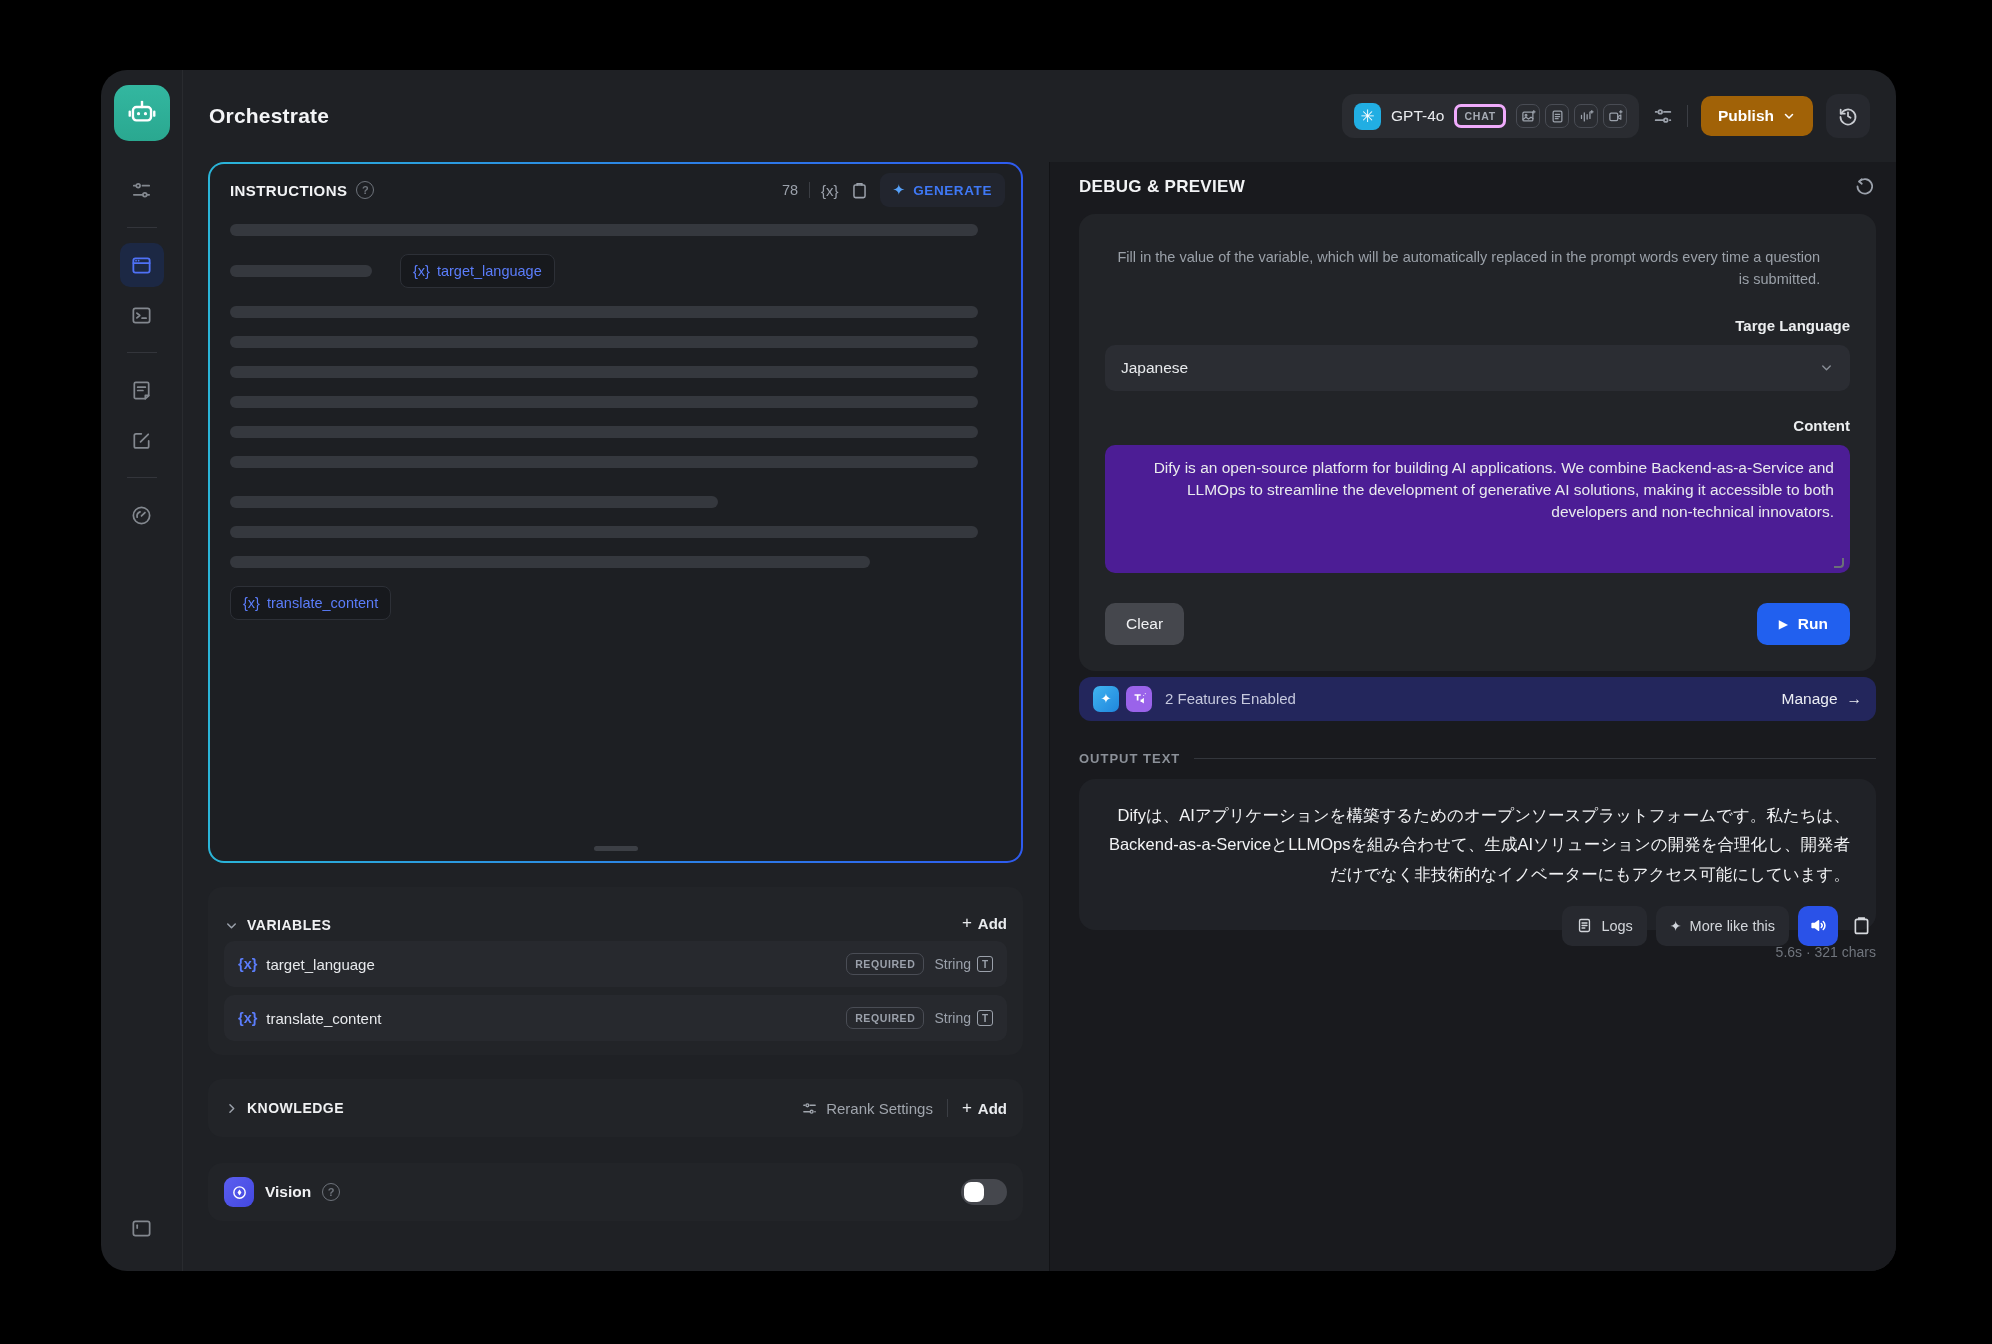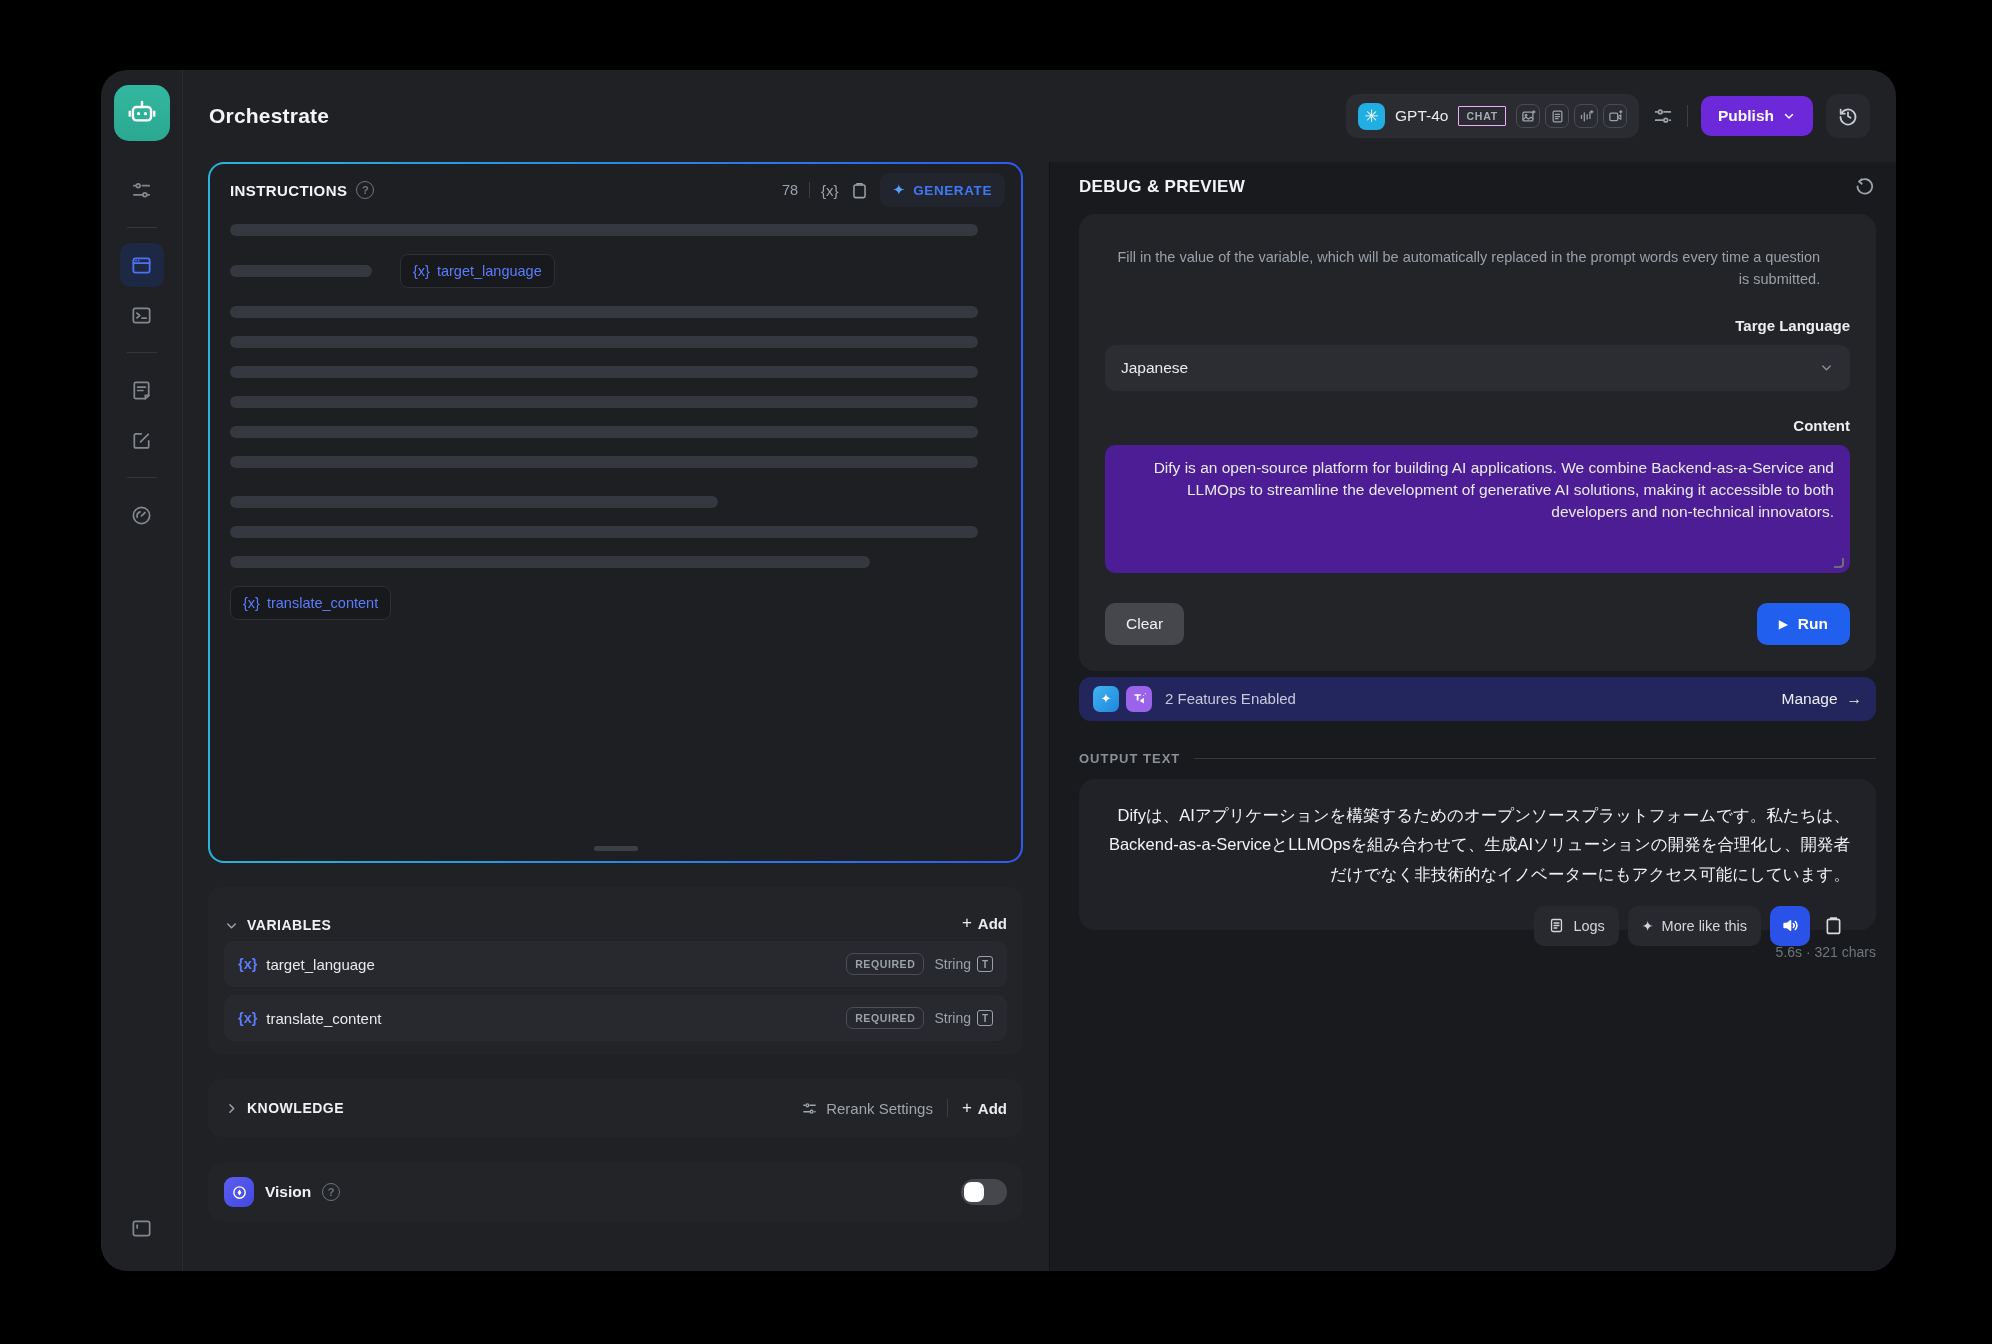--- a/index.html
+++ b/index.html
@@ -26,28 +26,28 @@
   .main { flex:1; display:flex; flex-direction:column; min-width:0; }
   .topbar { height:92px; flex-shrink:0; display:flex; align-items:center; padding:0 26px 0 26px; }
   .page-title { font-size:21px; font-weight:700; color:#f3f4f6; letter-spacing:.2px; }
   .top-right { margin-left:auto; display:flex; align-items:center; gap:13px; }
 
   .model-chip { height:44px; background:#2a2c31; border-radius:12px; display:flex;
     align-items:center; gap:10px; padding:0 12px; cursor:pointer; }
   .openai-tile { width:27px; height:27px; border-radius:8px; background:#21aee3; color:#fff;
     display:flex; align-items:center; justify-content:center; font-size:17px; font-weight:700; }
   .model-name { color:#e9ebee; font-size:15.5px; font-weight:500; }
-  .mode-badge { border:1px solid #f0abfc; border-radius:1px; color:#a6abb4; font-size:10.5px;
+  .mode-badge { border:3px solid #f0abfc; border-radius:7px; color:#a6abb4; font-size:10.5px;
     font-weight:700; letter-spacing:.8px; padding:3px 7px; }
   .cap-icons { display:flex; gap:5px; }
   .cap-box { width:24px; height:24px; border:1px solid #494c54; border-radius:7px; color:#9ba1ab;
     display:flex; align-items:center; justify-content:center; }
   .tune-btn { color:#9ba1ab; cursor:pointer; display:flex; }
   .vdiv { width:1px; height:22px; background:#3b3e44; }
-  .publish-btn { height:40px; background:#6d28d9; border-radius:10px; color:#fff; font-size:15.5px;
+  .publish-btn { height:40px; background:#a16207; border-radius:10px; color:#fff; font-size:15.5px;
     font-weight:600; display:flex; align-items:center; gap:8px; padding:0 17px; cursor:pointer; }
   .history-btn { width:44px; height:44px; background:#27292f; border-radius:12px; color:#c9ccd2;
     display:flex; align-items:center; justify-content:center; cursor:pointer; }
 
   .content-row { flex:1; display:flex; min-height:0; }
 
   
   .left-pane { width:866px; flex-shrink:0; padding:0 26px 24px 25px; overflow:hidden; }
 
   .inst-panel { height:701px; border-radius:16px; border:2px solid transparent;
@@ -143,21 +143,21 @@
   .manage { margin-left:auto; display:flex; align-items:center; gap:9px; color:#eceef4;
     font-size:15.5px; font-weight:500; cursor:pointer; }
 
   .out-label-row { margin-top:30px; display:flex; align-items:center; gap:14px; }
   .out-label { color:#8b9098; font-size:13px; font-weight:700; letter-spacing:1px; }
   .out-line { flex:1; height:1px; background:#33363c; }
 
   .output-wrap { position:relative; margin-top:13px; }
   .output-card { background:#202227; border-radius:16px; padding:22px 26px 40px; }
   .output-text { color:#f2f3f5; font-size:16.5px; line-height:1.8; }
-  .out-actions { position:absolute; right:32px; bottom:-16px; display:flex; align-items:center; gap:9px; }
+  .out-actions { position:absolute; right:4px; bottom:-16px; display:flex; align-items:center; gap:9px; }
   .pill-btn { height:40px; background:#27292f; border-radius:10px; color:#d3d6db; font-size:14.5px;
     display:flex; align-items:center; gap:8px; padding:0 14px; cursor:pointer; }
   .pill-spark { color:#cfd3da; font-size:14px; }
   .speaker-btn { width:40px; height:40px; background:#2a52e8; border-radius:10px; color:#fff;
     display:flex; align-items:center; justify-content:center; cursor:pointer; }
   .copy-btn { color:#d7dade; display:flex; margin-left:4px; cursor:pointer; }
   .out-meta { margin:14px 0 0 14px; color:#70757d; font-size:14px; }
 </style>
 </head>
 <body>

